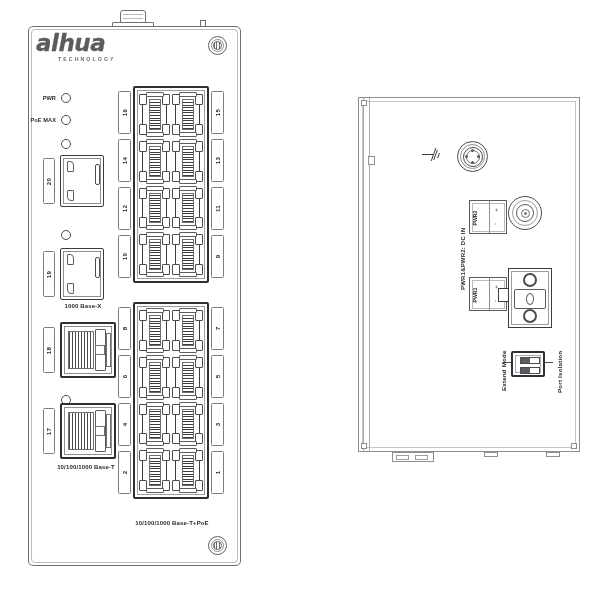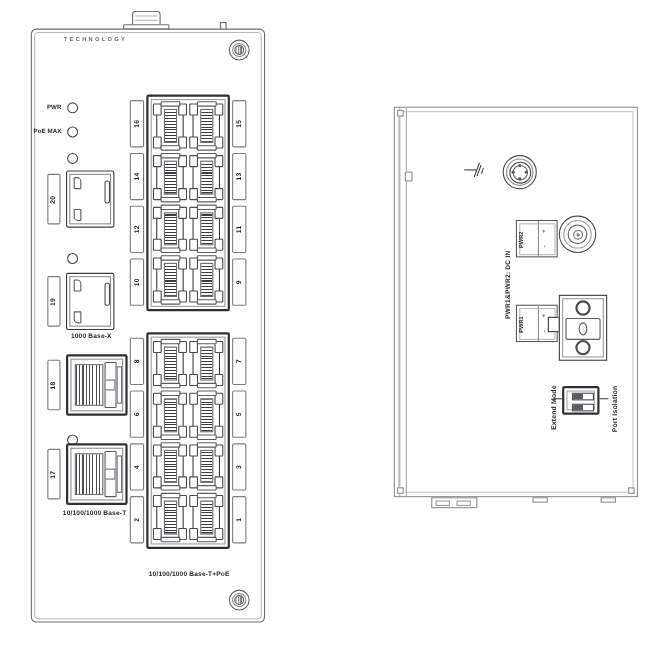--- a/index.html
+++ b/index.html
@@ -244,20 +244,21 @@
 
   <div class="top-nub"></div>
   <div class="top-nub-base"></div>
   <div class="top-tab"></div>
 
   <div class="front-panel">
     <div class="front-panel-inner"></div>
   </div>
 
   <div class="logo-wrap">
+    <div class="logo-text">alhua</div>
     <div class="logo-sub">TECHNOLOGY</div>
   </div>
 
   <div class="screw screw-tr">
     <div class="s-o"></div>
       <div class="s-m"></div>
       <div class="s-i"></div>
   </div>
   <div class="screw screw-br">
     <div class="s-o"></div>

